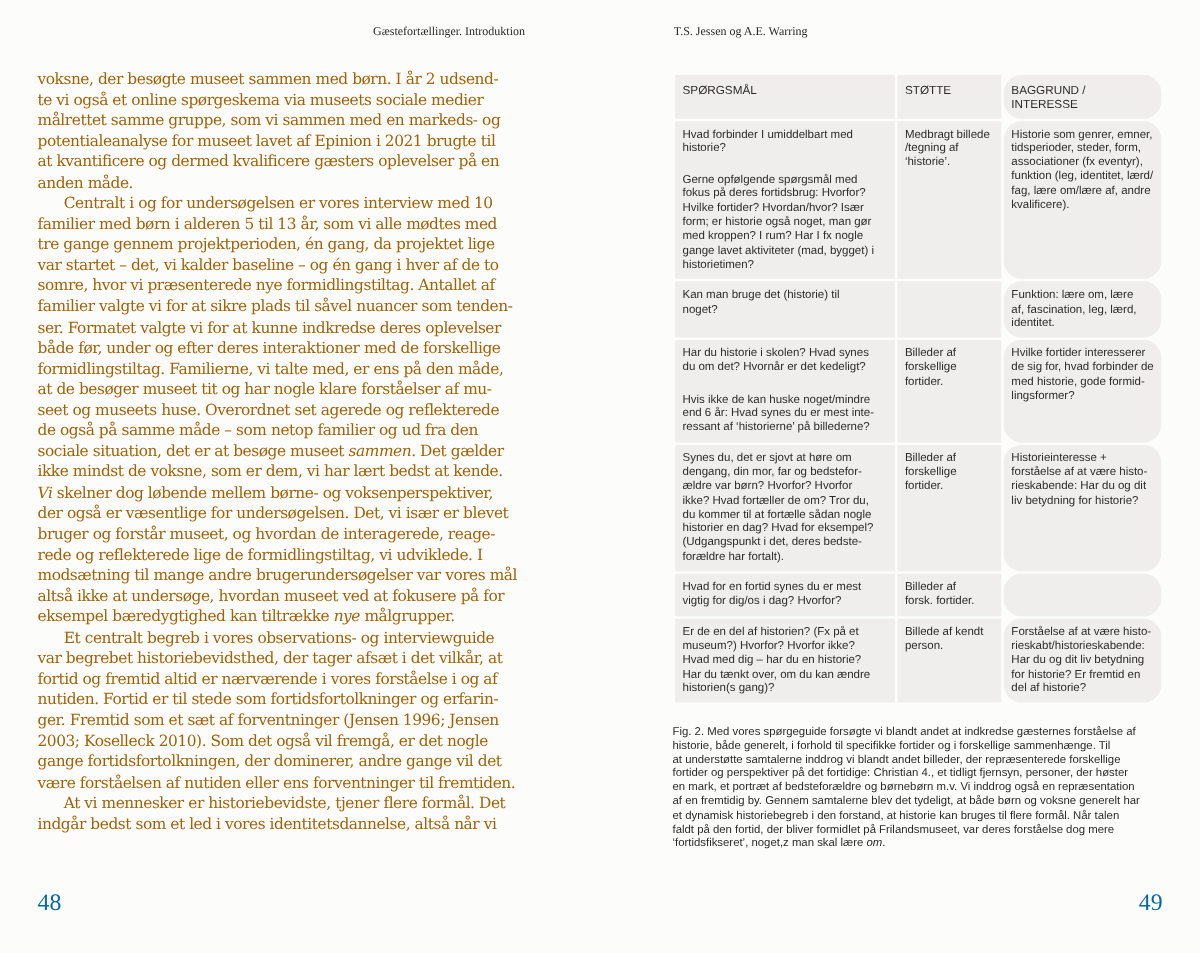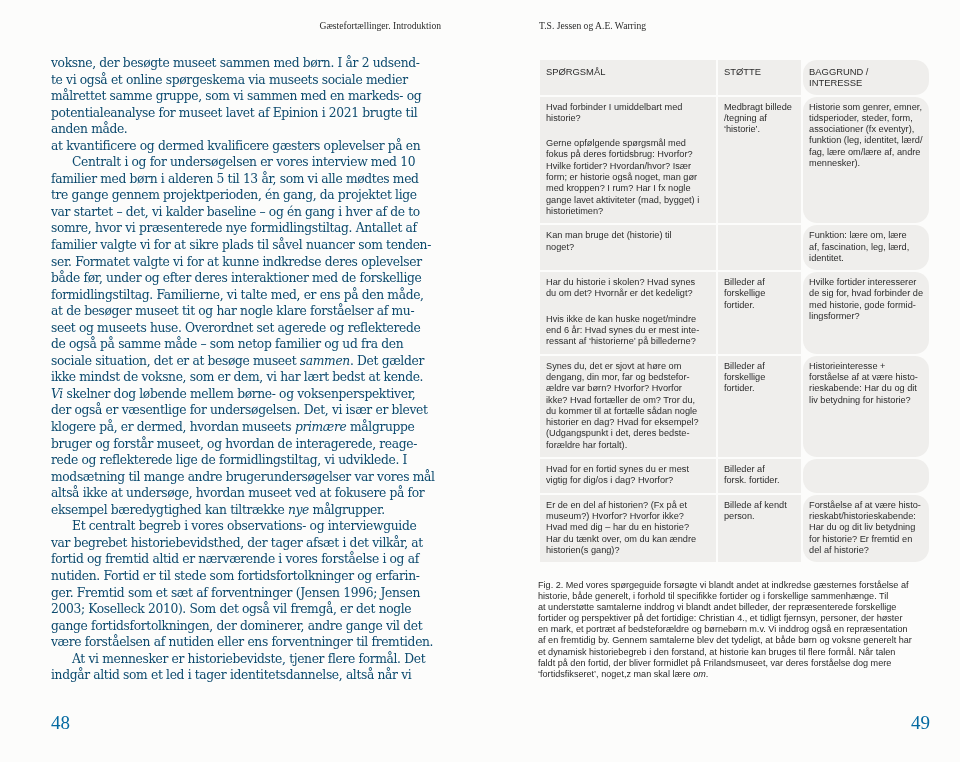--- a/index.html
+++ b/index.html
@@ -1,33 +1,33 @@
 <!DOCTYPE html>
 <html><head>
 <meta charset="utf-8">
 <style>
   html, body { margin: 0; padding: 0; }
   body {
     width: 960px; height: 762px; background: #fcfcfb; position: relative; overflow: hidden;
     color: #1f1f1f;
   }
   .page { position: absolute; top: 0; height: 762px; }
-  .page-left { left: 0; width: 480px; margin-left: 21px; }
+  .page-left { left: 0; width: 480px; }
   .page-right { left: 480px; width: 480px; }
   .running-head {
     position: absolute; top: 20px;
     font-family: "Liberation Serif", serif; font-size: 9.6px; color: #2a2a2a;
     white-space: nowrap;
   }
   .page-left .running-head { right: 60px; }
   .page-right .running-head { left: 59px; text-align: right; }
   .body-text {
     position: absolute; left: 30px; top: 55px; width: 392px;
     font-family: "DejaVu Serif", serif; font-size: 12.3px; line-height: 16.55px;
-    color: #0c4a6e; letter-spacing: -0.35px;
+    color: #a16207; letter-spacing: -0.35px;
   }
   .body-text .line { white-space: nowrap; display: block; }
   .body-text .indent { padding-left: 21px; }
   em { font-style: italic; }
   .folio {
     position: absolute; top: 712px;
     font-family: "Liberation Serif", serif; font-size: 19px; color: #0369a1;
   }
   .page-left .folio { left: 30px; }
   .page-right .folio { right: 30px; }
@@ -58,54 +58,53 @@
 </head>
 <body>
 
 <div class="page page-left">
   <div class="running-head">Gæstefortællinger. Introduktion</div>
   <div class="body-text" id="left-body">
       <span class="line"><span>voksne, der besøgte museet sammen med børn. I år 2 udsend-</span></span>
       <span class="line"><span>te vi også et online spørgeskema via museets sociale medier</span></span>
       <span class="line"><span>målrettet samme gruppe, som vi sammen med en markeds- og</span></span>
       <span class="line"><span>potentialeanalyse for museet lavet af Epinion i 2021 brugte til</span></span>
+      <span class="line"><span>at kvantificere og dermed kvalificere gæsters oplevelser på en</span></span>
       <span class="line"><span>anden måde.</span></span>
-      <span class="line"><span>at kvantificere og dermed kvalificere gæsters oplevelser på en</span></span>
       <span class="line indent"><span>Centralt i og for undersøgelsen er vores interview med 10</span></span>
       <span class="line"><span>familier med børn i alderen 5 til 13 år, som vi alle mødtes med</span></span>
       <span class="line"><span>tre gange gennem projektperioden, én gang, da projektet lige</span></span>
       <span class="line"><span>var startet – det, vi kalder baseline – og én gang i hver af de to</span></span>
       <span class="line"><span>somre, hvor vi præsenterede nye formidlingstiltag. Antallet af</span></span>
       <span class="line"><span>familier valgte vi for at sikre plads til såvel nuancer som tenden-</span></span>
       <span class="line"><span>ser. Formatet valgte vi for at kunne indkredse deres oplevelser</span></span>
       <span class="line"><span>både før, under og efter deres interaktioner med de forskellige</span></span>
       <span class="line"><span>formidlingstiltag. Familierne, vi talte med, er ens på den måde,</span></span>
       <span class="line"><span>at de besøger museet tit og har nogle klare forståelser af mu-</span></span>
       <span class="line"><span>seet og museets huse. Overordnet set agerede og reflekterede</span></span>
       <span class="line"><span>de også på samme måde – som netop familier og ud fra den</span></span>
       <span class="line"><span>sociale situation, det er at besøge museet </span><em>sammen</em><span>. Det gælder</span></span>
       <span class="line"><span>ikke mindst de voksne, som er dem, vi har lært bedst at kende.</span></span>
       <span class="line"><span></span><em>Vi</em><span> skelner dog løbende mellem børne- og voksenperspektiver,</span></span>
       <span class="line"><span>der også er væsentlige for undersøgelsen. Det, vi især er blevet</span></span>
-      <span class="line"><span>klogere på, er dermed, hvordan museets </span><em>primære</em><span> målgruppe</span></span>
       <span class="line"><span>bruger og forstår museet, og hvordan de interagerede, reage-</span></span>
       <span class="line"><span>rede og reflekterede lige de formidlingstiltag, vi udviklede. I</span></span>
       <span class="line"><span>modsætning til mange andre brugerundersøgelser var vores mål</span></span>
       <span class="line"><span>altså ikke at undersøge, hvordan museet ved at fokusere på for</span></span>
       <span class="line"><span>eksempel bæredygtighed kan tiltrække </span><em>nye</em><span> målgrupper.</span></span>
       <span class="line indent"><span>Et centralt begreb i vores observations- og interviewguide</span></span>
       <span class="line"><span>var begrebet historiebevidsthed, der tager afsæt i det vilkår, at</span></span>
       <span class="line"><span>fortid og fremtid altid er nærværende i vores forståelse i og af</span></span>
       <span class="line"><span>nutiden. Fortid er til stede som fortidsfortolkninger og erfarin-</span></span>
       <span class="line"><span>ger. Fremtid som et sæt af forventninger (Jensen 1996; Jensen</span></span>
       <span class="line"><span>2003; Koselleck 2010). Som det også vil fremgå, er det nogle</span></span>
       <span class="line"><span>gange fortidsfortolkningen, der dominerer, andre gange vil det</span></span>
       <span class="line"><span>være forståelsen af nutiden eller ens forventninger til fremtiden.</span></span>
       <span class="line indent"><span>At vi mennesker er historiebevidste, tjener flere formål. Det</span></span>
-      <span class="line"><span>indgår altid som et led i tager identitetsdannelse, altså når vi</span></span>
+      <span class="line"><span>indgår bedst som et led i vores identitetsdannelse, altså når vi</span></span>
     </div>
   <div class="folio">48</div>
 </div>
 
 <div class="page page-right">
   <div class="running-head">T.S. Jessen og A.E. Warring</div>
 
   <table class="guide">
     <thead>
       <tr>
@@ -135,21 +134,21 @@
             <span class="cell-line">Medbragt billede</span>
             <span class="cell-line">/tegning af</span>
             <span class="cell-line">‘historie’.</span>
           </td>
           <td class="col-b">
             <span class="cell-line">Historie som genrer, emner,</span>
             <span class="cell-line">tidsperioder, steder, form,</span>
             <span class="cell-line">associationer (fx eventyr),</span>
             <span class="cell-line">funktion (leg, identitet, lærd/</span>
             <span class="cell-line">fag, lære om/lære af, andre</span>
-            <span class="cell-line">mennesker).</span>
+            <span class="cell-line">kvalificere).</span>
           </td>
         </tr>
         <tr>
           <td class="col-q">
             <span class="para">
               <span class="cell-line">Kan man bruge det (historie) til</span>
               <span class="cell-line">noget?</span>
             </span>
           </td>
           <td class="col-s"></td>

